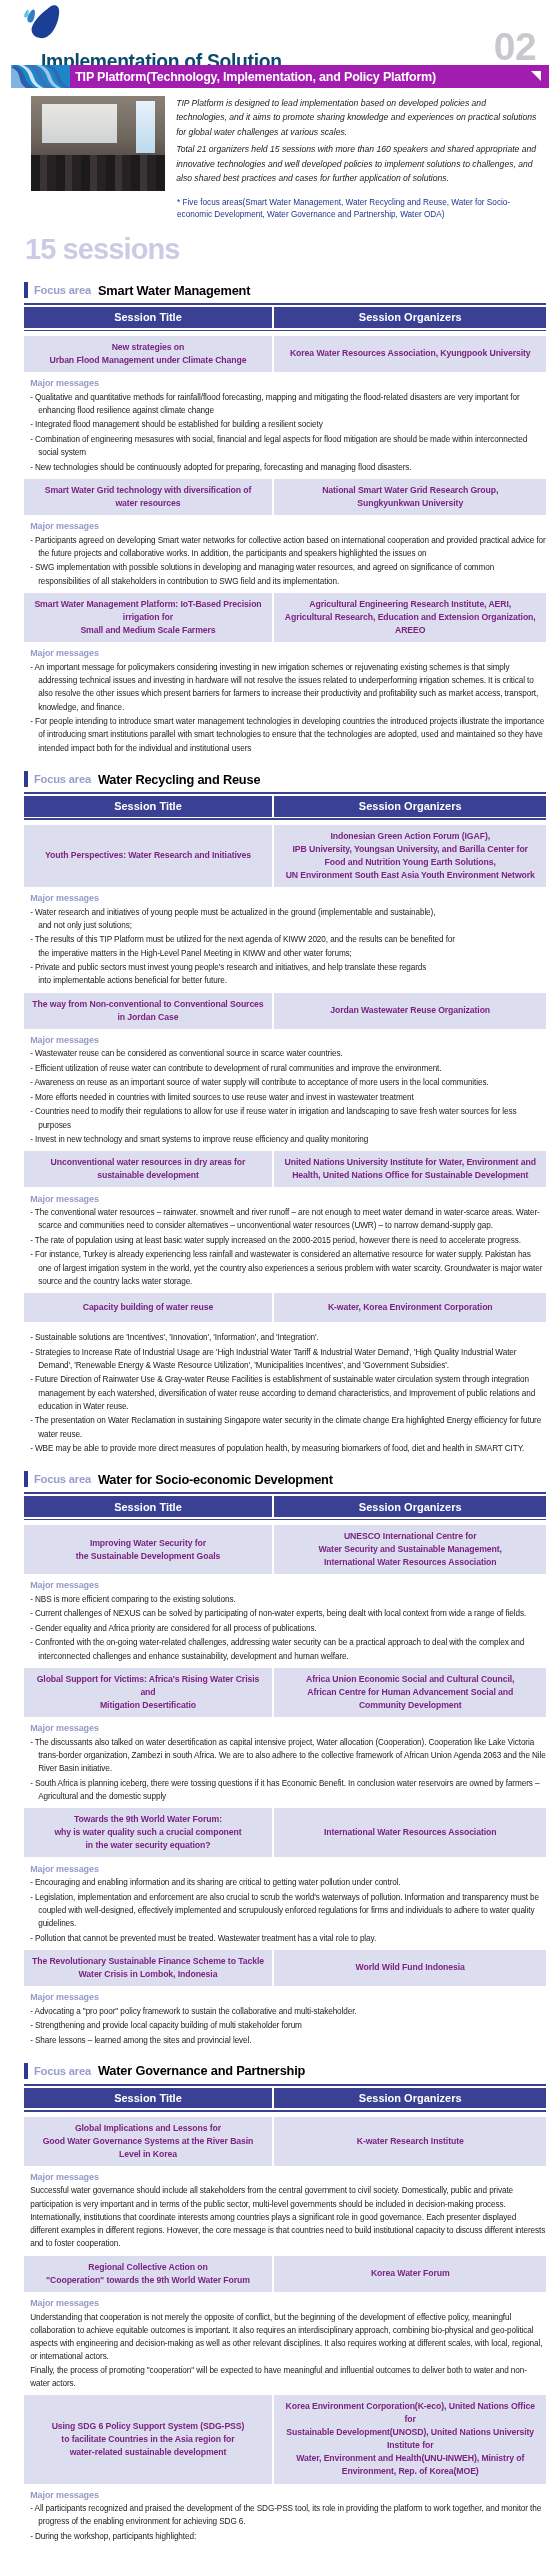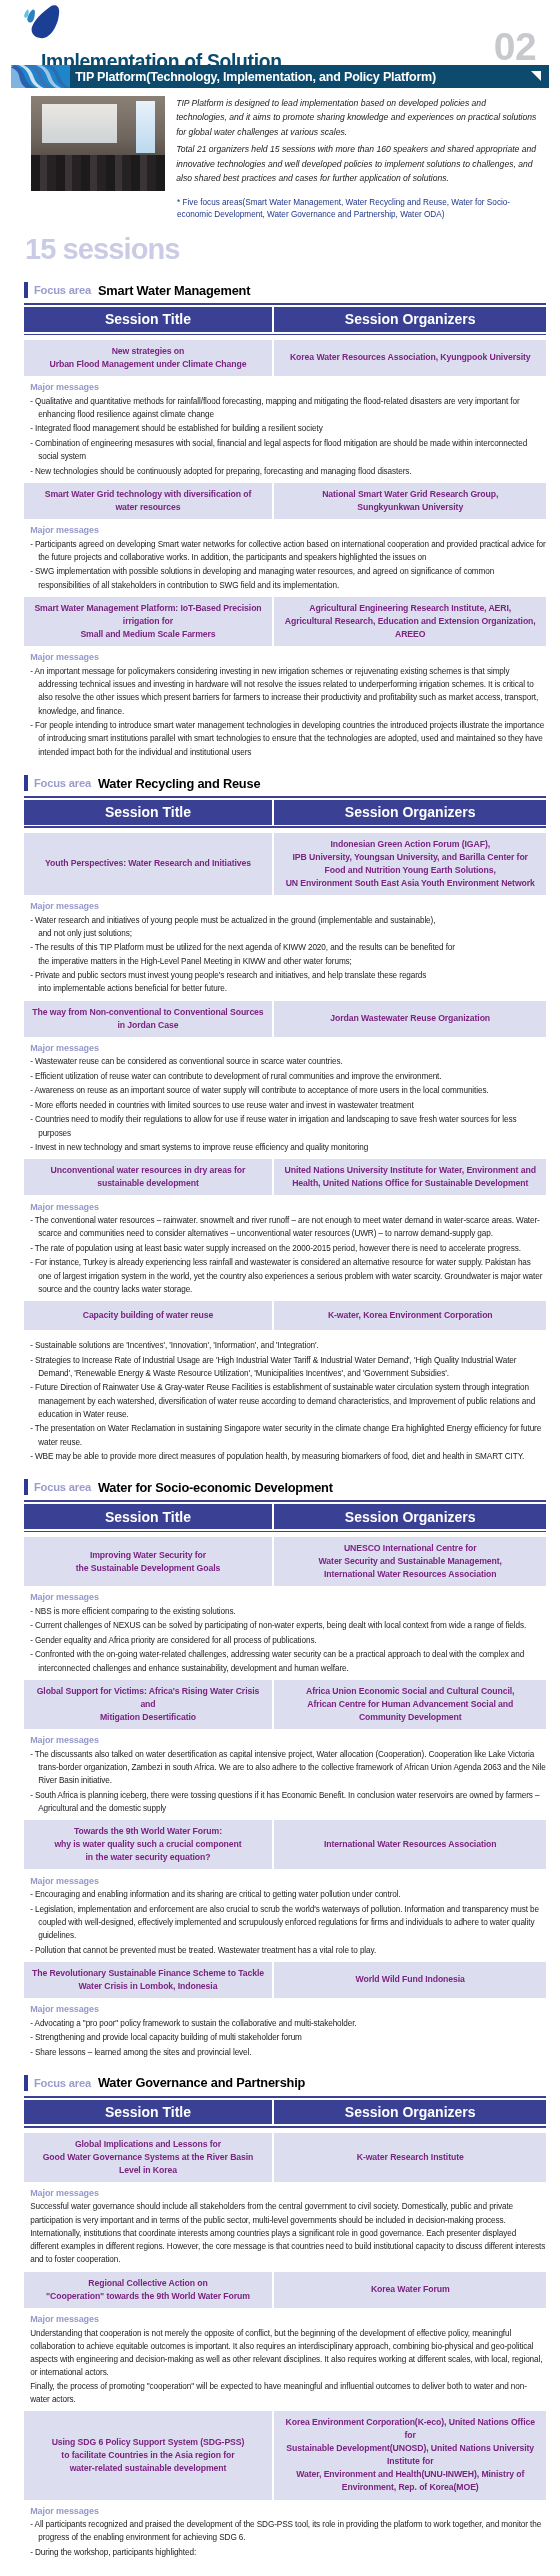--- a/index.html
+++ b/index.html
@@ -6,21 +6,21 @@
   body{width:561px;font-family:"Liberation Sans",sans-serif;color:#232327;-webkit-font-smoothing:antialiased;}
   .page{width:561px;min-height:2576px;position:relative;overflow:hidden;}
 
   
   .hdr{position:relative;height:65px;}
   .logo{position:absolute;left:22.5px;top:3.7px;width:40px;height:36px;}
   .page-title{position:absolute;left:25px;top:35px;margin:16px;font-size:19.3px;font-weight:bold;color:#0c4a6e;letter-spacing:-0.3px;}
   .page-num{position:absolute;right:25px;top:25px;font-size:39px;font-weight:bold;color:#c8c9cc;letter-spacing:-0.6px;}
 
   
-  .banner{position:relative;margin:0 12px 0 11.2px;height:23px;background:#0c4a6e;display:flex;align-items:center;color:#fff;font-size:12.5px;font-weight:bold;padding-left:64px;box-sizing:border-box;letter-spacing:-0.2px;}
+  .banner{position:relative;margin:0 12px 0 11.2px;height:23px;background:#a21caf;display:flex;align-items:center;color:#fff;font-size:12.5px;font-weight:bold;padding-left:64px;box-sizing:border-box;letter-spacing:-0.2px;}
   .banner .wave{position:absolute;left:0;top:0;height:23px;width:59px;}
   .tri{position:absolute;right:8px;top:6.2px;width:0;height:0;border-top:10px solid #ffffff;border-left:10px solid transparent;}
 
   
   .intro{display:flex;margin:7.5px 24px 0 31px;gap:11.2px;}
   .photo{flex:0 0 134px;position:relative;overflow:hidden;}
   .intro .photo{height:95px;background:linear-gradient(180deg,#8a8076 0%,#6e655c 45%,#2e2a28 100%);}
   .ph-screen{position:absolute;left:11.2px;top:8.7px;width:75px;height:39px;background:linear-gradient(180deg,#e9e7e2,#cfd3d6);}
   .ph-banner{position:absolute;right:10px;top:5px;width:18.7px;height:52px;background:linear-gradient(180deg,#e8f2fa,#bcd8ee);}
   .ph-crowd{position:absolute;left:0;bottom:0;width:100%;height:36px;background:repeating-linear-gradient(90deg,#1c1a1b 0 8.7px,#3a3436 8.7px 16px,#262123 16px 25px);}
@@ -32,21 +32,21 @@
 
   
   .content{margin:0 15px 0 24px;}
   .focus-head{display:flex;align-items:center;margin:16px 0 5px 0;}
   .focus-bar{width:3.7px;height:16px;background:#2d3a92;margin-right:6.2px;}
   .focus-label{font-size:11.2px;font-weight:bold;color:#989dce;margin-right:7px;letter-spacing:-0.2px;}
   .focus-title{font-size:12.8px;font-weight:bold;color:#000000;letter-spacing:-0.2px;}
 
   .tbl-topline{height:1.9px;background:#3a4194;margin-bottom:1.9px;}
   .thead{display:flex;gap:2.5px;margin-bottom:1.9px;}
-  .thead .th{background:#3a4194;color:#fff;font-size:14px;font-weight:bold;text-align:center;padding:4.4px 2.5px;box-sizing:border-box;}
+  .thead .th{background:#3a4194;color:#fff;font-size:11px;font-weight:bold;text-align:center;padding:4.4px 2.5px;box-sizing:border-box;}
   .thead-underline{height:1.2px;background:#3a4194;margin-bottom:3.1px;}
   .col-l{width:47.5%;}
   .col-r{flex:1;}
 
   .srow{display:flex;gap:2.5px;margin-top:5px;}
   .cell{background:#dcddee;display:flex;align-items:center;justify-content:center;text-align:center;padding:5px 7.5px;box-sizing:border-box;min-height:29px;}
   .ctext{font-size:8.7px;font-weight:bold;color:#7b2482;line-height:1.5;white-space:pre-line;letter-spacing:-0.1px;}
 
   .mm{margin:6.2px 0 2.5px 6.2px;font-size:9px;font-weight:bold;color:#9599cb;letter-spacing:-0.1px;}
   .msgs{margin:1.2px 0 3.7px 6.2px;}

